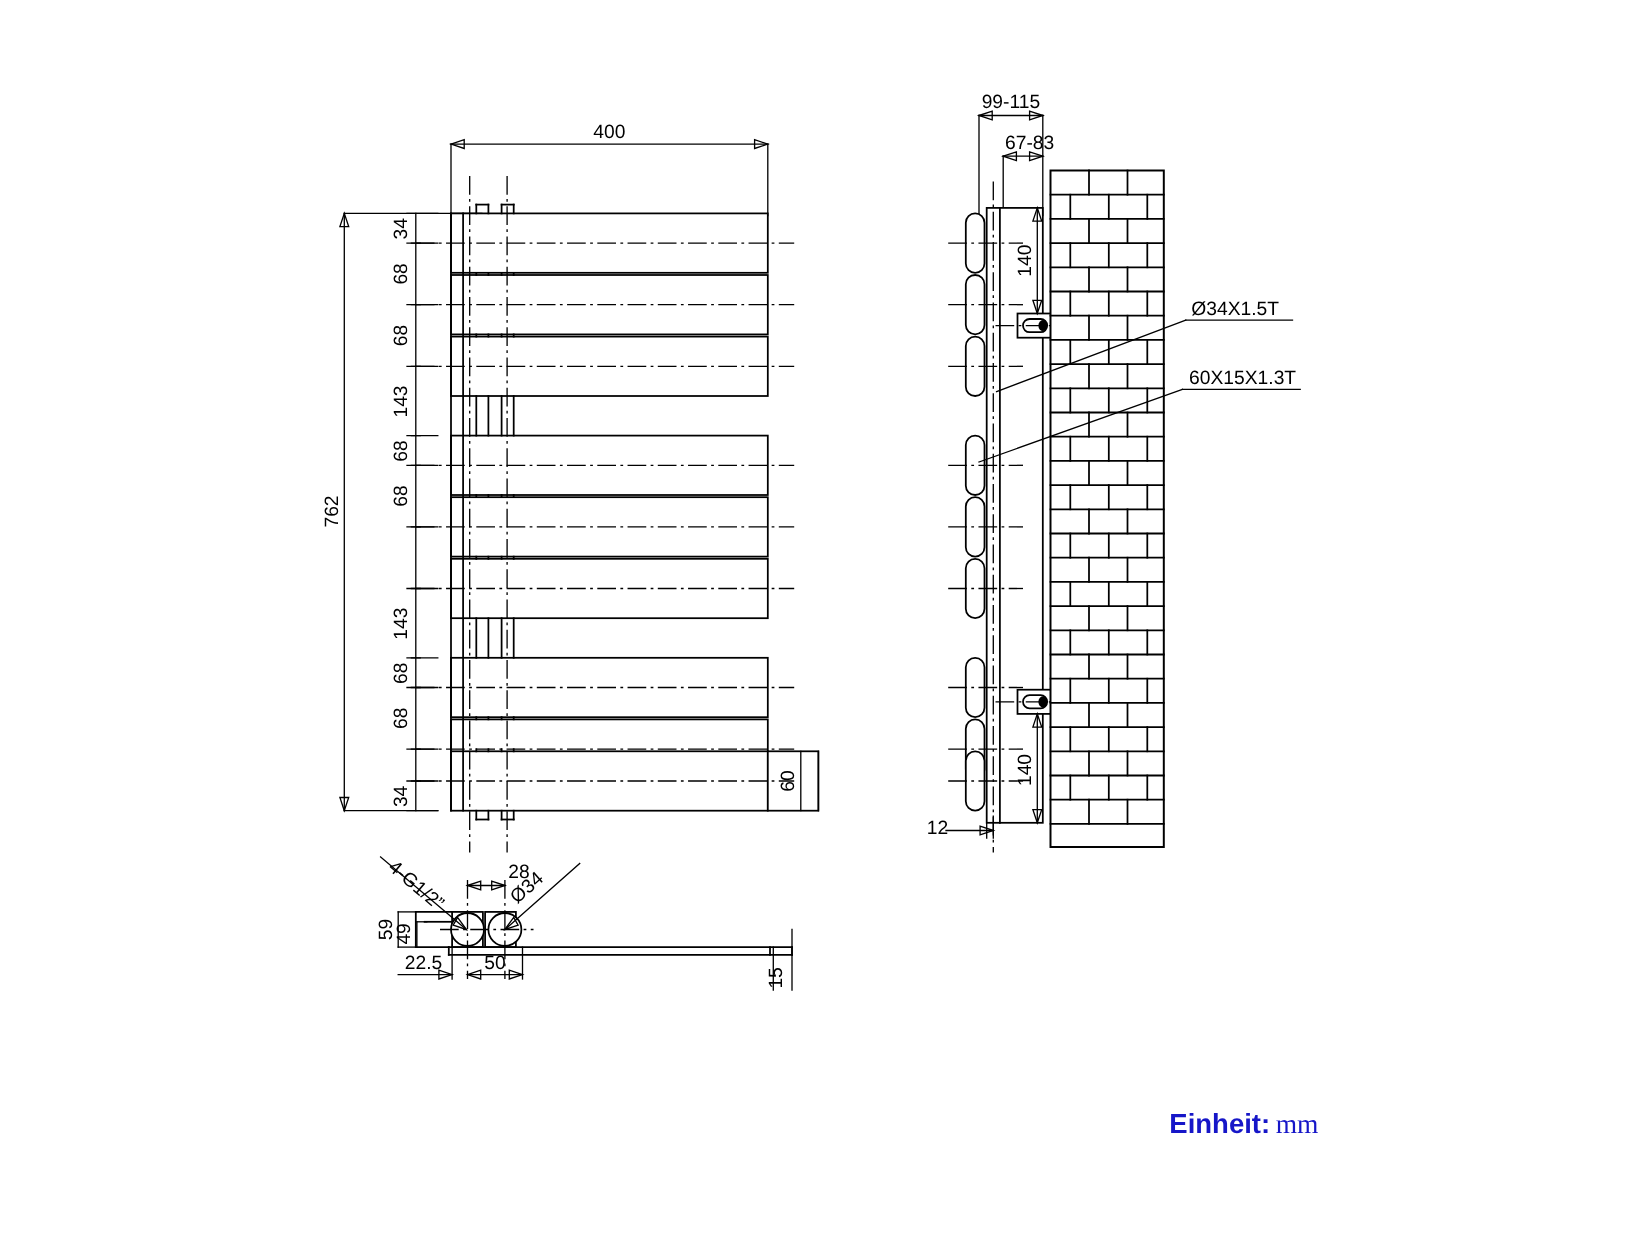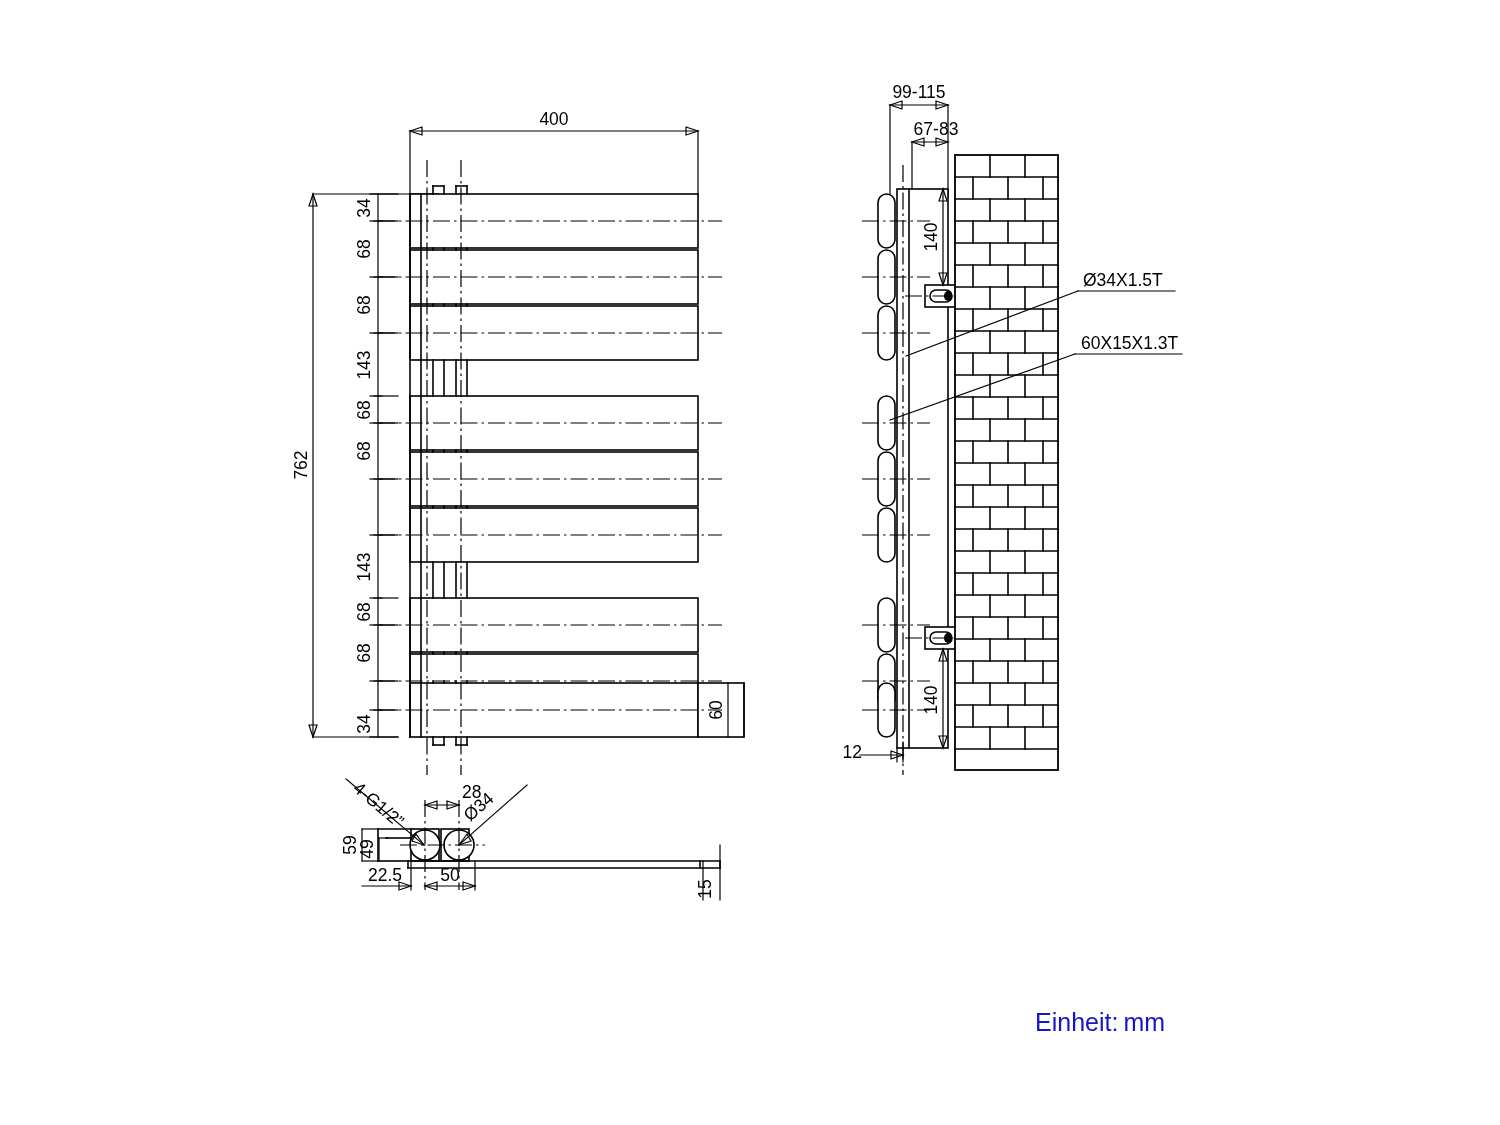--- a/index.html
+++ b/index.html
@@ -25,22 +25,22 @@
   .unit-label {
     position: absolute;
     left: 1035px;
     top: 1008px;
     font-family: "Liberation Sans", sans-serif;
     font-size: 25px;
     color: #1616c8;
     white-space: nowrap;
     letter-spacing: 0px;
   }
-  .unit-label .k { font-weight: normal; }
-  .unit-label .v { font-weight: normal; margin-left: 5px;}
+  .unit-label .k { font-weight: bold; margin-left: 28px; }
+  .unit-label .v { font-weight: normal; margin-left: 5px; font-family: Liberation Serif, serif;}
 </style>
 </head>
 <body>
 
 <svg id="drawing" viewBox="0 0 1500 1125" xmlns="http://www.w3.org/2000/svg">
   <defs>
     <style>
       .ln { stroke:#000; fill:none; stroke-width:1.6; stroke-linecap:square; }
       .ln-thin { stroke:#000; fill:none; stroke-width:1.2; stroke-linecap:square; }
       .dim { stroke:#000; fill:none; stroke-width:1.2; stroke-linecap:square; }

